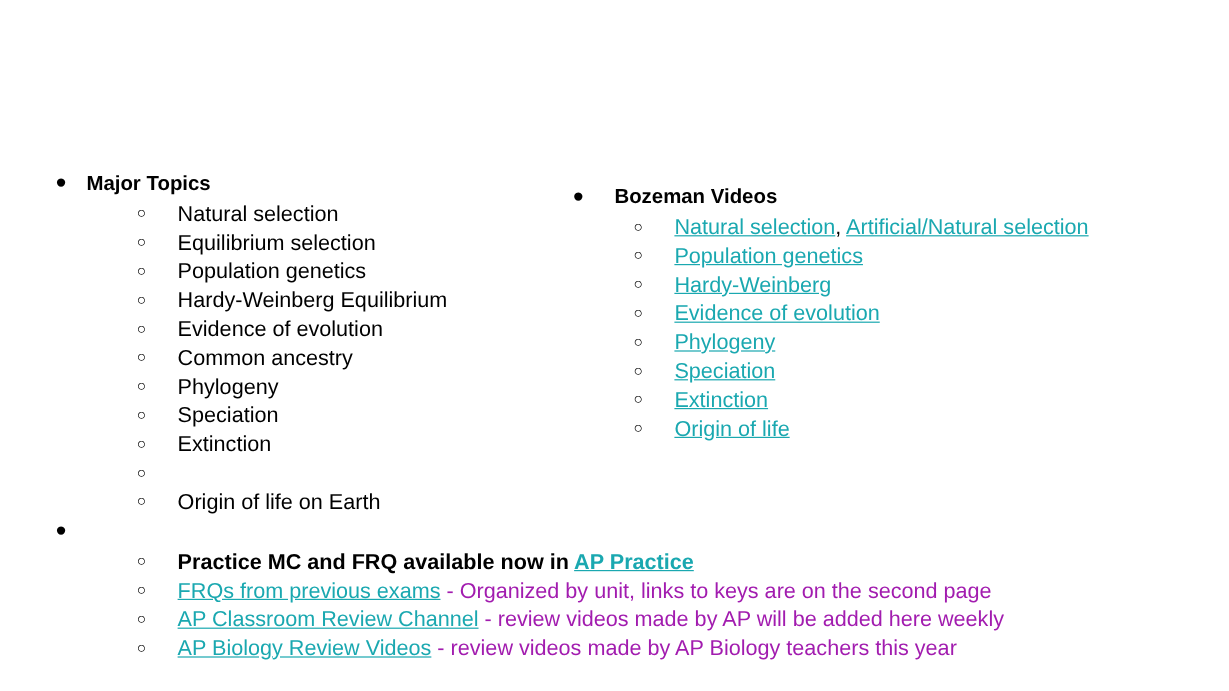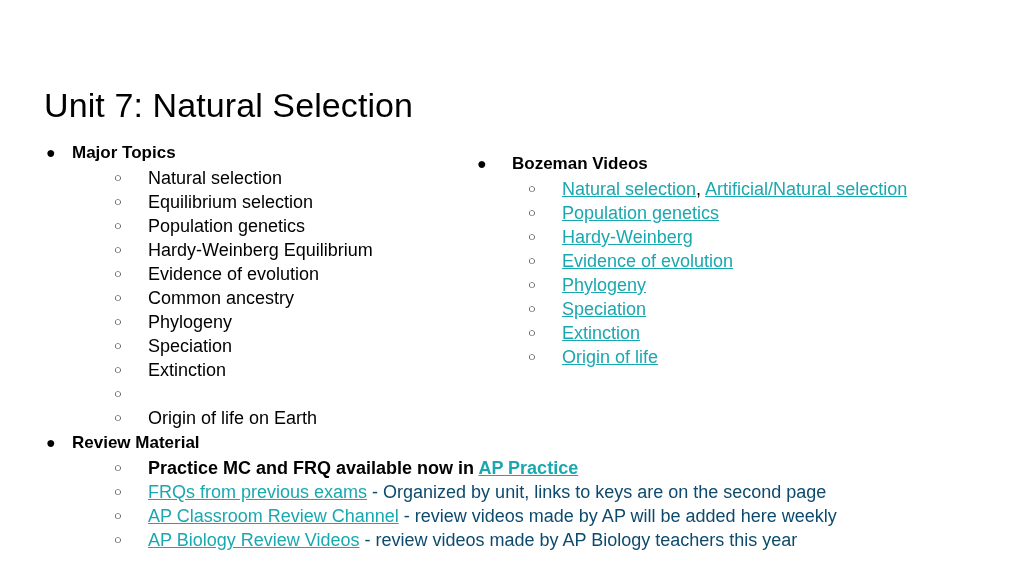--- a/index.html
+++ b/index.html
@@ -116,30 +116,29 @@
 
   a.link, .link {
     color: #1aa8b0;
     text-decoration: underline;
     text-decoration-color: #1aa8b0;
     text-underline-offset: 1px;
     cursor: pointer;
   }
 
   .sep { color: #000; }
-  .plain { color: #0c4a6e; text-decoration: none; }
+  .plain { color: #a21caf; text-decoration: none; }
 
   .gap-above { margin-top: 0px; }
 </style>
 </head>
 <body>
 
 <div class="slide">
 
-  <h1 class="slide-title">Unit 7: Natural Selection</h1>
 
   <div class="col-left">
 
     <div class="row lvl1">
       <span class="marker">●</span>
       <span class="txt">Major Topics</span>
     </div>
 
     <div class="row lvl2">
       <span class="marker">○</span>
@@ -180,21 +179,20 @@
     <div class="row lvl2">
       <span class="marker">○</span>
     </div>
     <div class="row lvl2">
       <span class="marker">○</span>
       <span class="txt">Origin of life on Earth</span>
     </div>
 
     <div class="row lvl1 gap-above">
       <span class="marker">●</span>
-      <span class="txt">Review Material</span>
     </div>
 
     <div class="row lvl2 bold-row">
       <span class="marker">○</span>
       <span class="txt">
         <span>Practice MC and FRQ available now in </span><a class="link">AP Practice</a><span></span>
       </span>
     </div>
 
     <div class="row lvl2">

